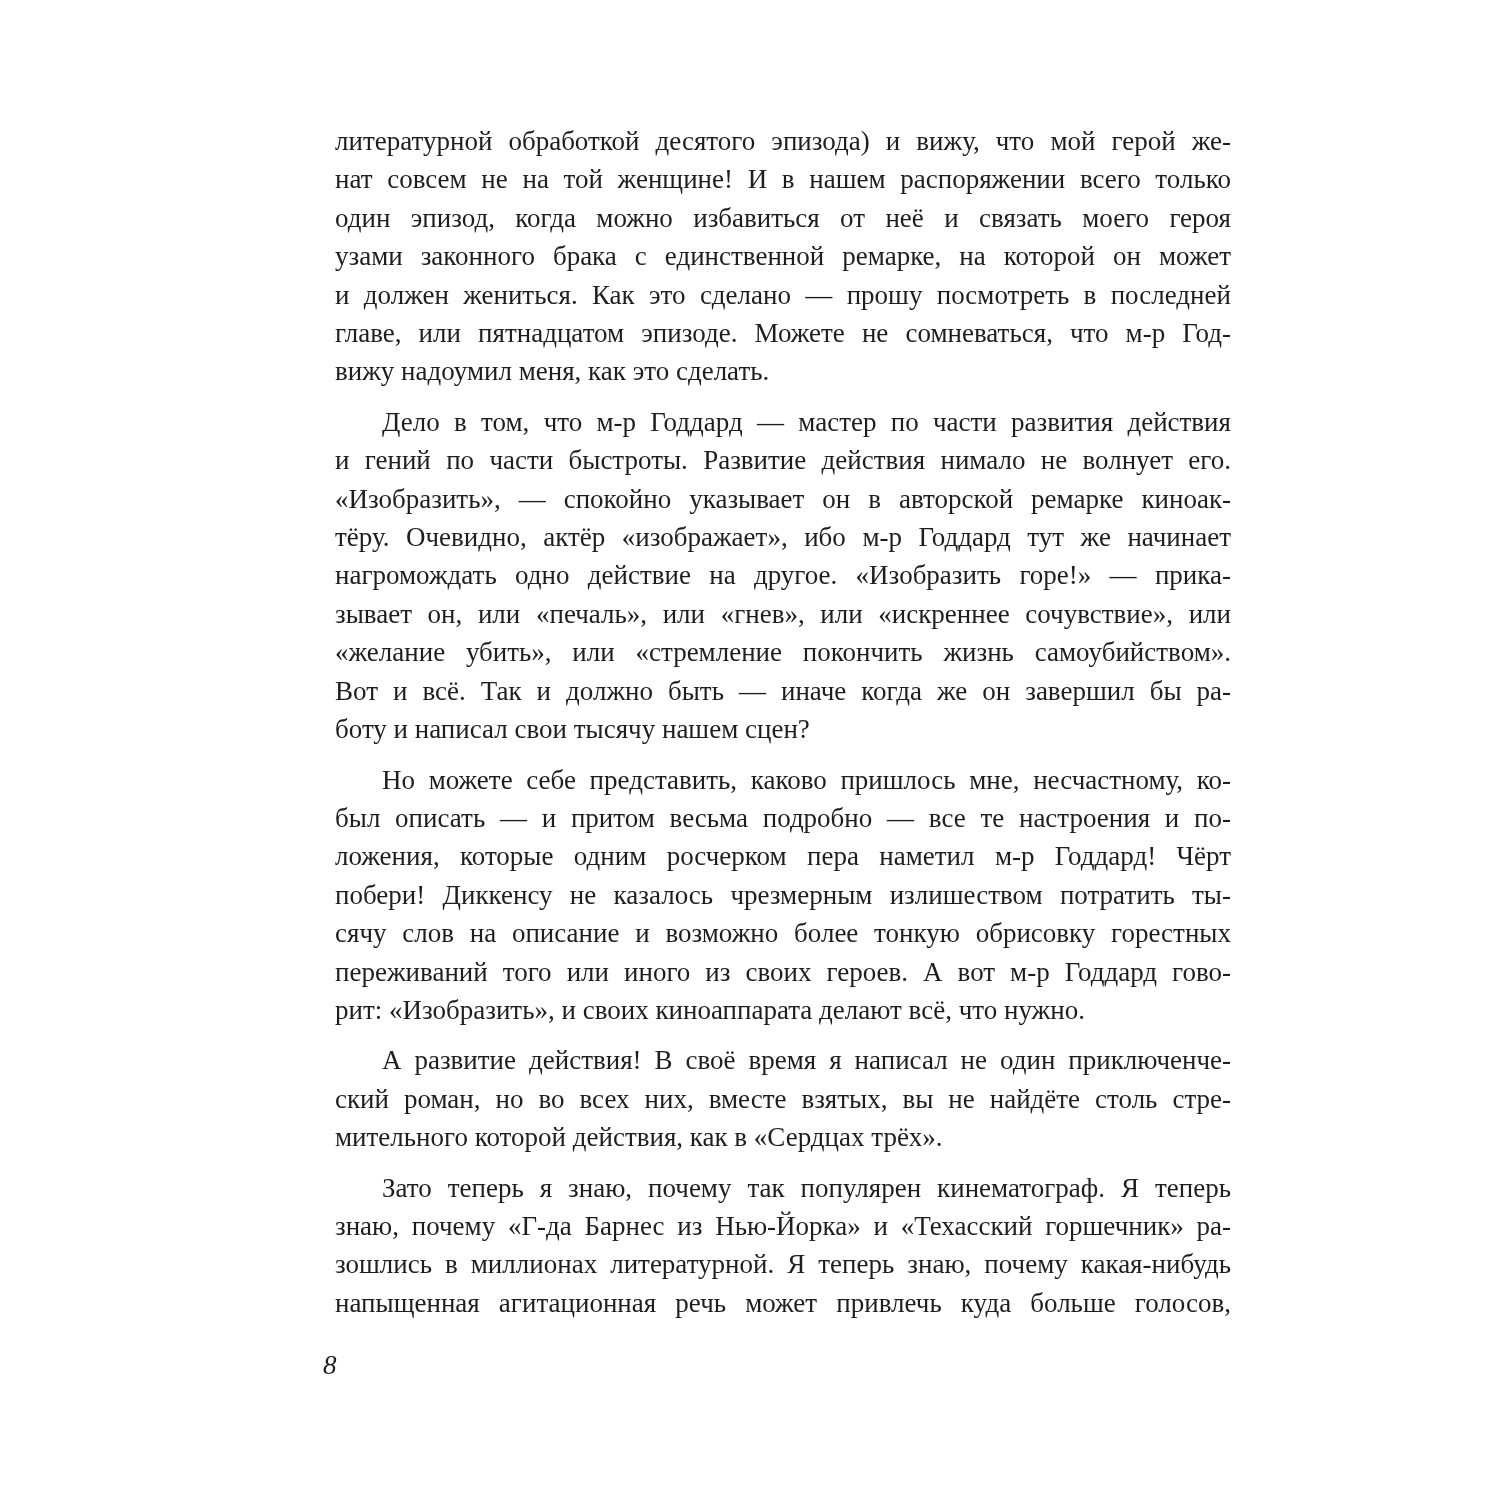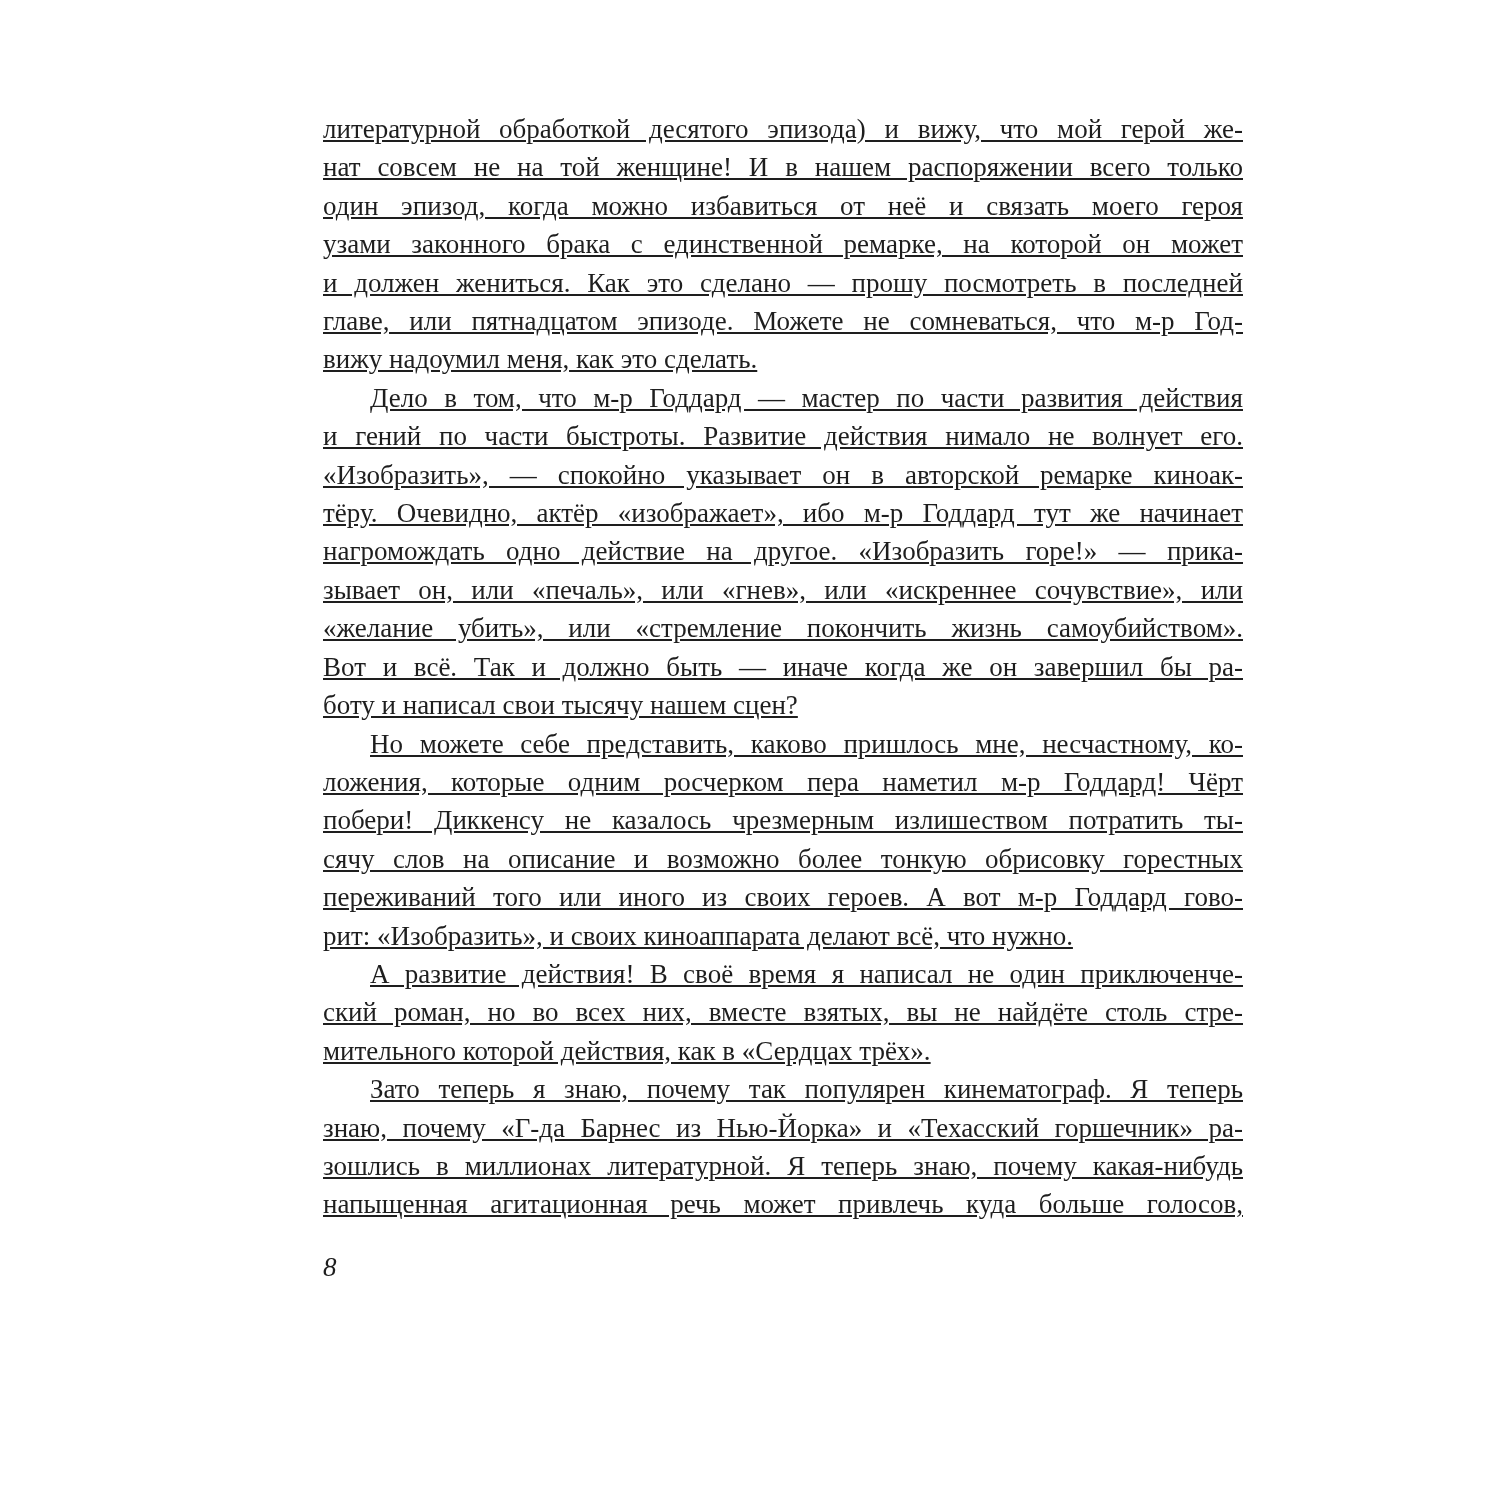--- a/index.html
+++ b/index.html
@@ -18,23 +18,22 @@
   .text-column {
     position: absolute;
     left: 323px;
     top: 110px;
     width: 920px;
     color: #1e1e1e;
     font-size: 27px;
     line-height: 38.4px;
   }
   .paragraph {
-    margin: 0;
+    margin: 12px;
     padding: 0;
-    text-decoration: underline;
   }
   .line {
     white-space: nowrap;
     text-align: justify;
     text-align-last: justify;
   }
   .line.indent {
     padding-left: 47px;
   }
   .line.flush-left {
@@ -70,20 +69,21 @@
         <div class="line">«Изобразить», — спокойно указывает он в авторской ремарке киноак-</div>
         <div class="line">тёру. Очевидно, актёр «изображает», ибо м-р Годдард тут же начинает</div>
         <div class="line">нагромождать одно действие на другое. «Изобразить горе!» — прика-</div>
         <div class="line">зывает он, или «печаль», или «гнев», или «искреннее сочувствие», или</div>
         <div class="line">«желание убить», или «стремление покончить жизнь самоубийством».</div>
         <div class="line">Вот и всё. Так и должно быть — иначе когда же он завершил бы ра-</div>
         <div class="line flush-left">боту и написал свои тысячу нашем сцен?</div>
       </div>
       <div class="paragraph">
         <div class="line indent">Но можете себе представить, каково пришлось мне, несчастному, ко-</div>
+        <div class="line">был описать — и притом весьма подробно — все те настроения и по-</div>
         <div class="line">ложения, которые одним росчерком пера наметил м-р Годдард! Чёрт</div>
         <div class="line">побери! Диккенсу не казалось чрезмерным излишеством потратить ты-</div>
         <div class="line">сячу слов на описание и возможно более тонкую обрисовку горестных</div>
         <div class="line">переживаний того или иного из своих героев. А вот м-р Годдард гово-</div>
         <div class="line flush-left">рит: «Изобразить», и своих киноаппарата делают всё, что нужно.</div>
       </div>
       <div class="paragraph">
         <div class="line indent">А развитие действия! В своё время я написал не один приключенче-</div>
         <div class="line">ский роман, но во всех них, вместе взятых, вы не найдёте столь стре-</div>
         <div class="line flush-left">мительного которой действия, как в «Сердцах трёх».</div>

